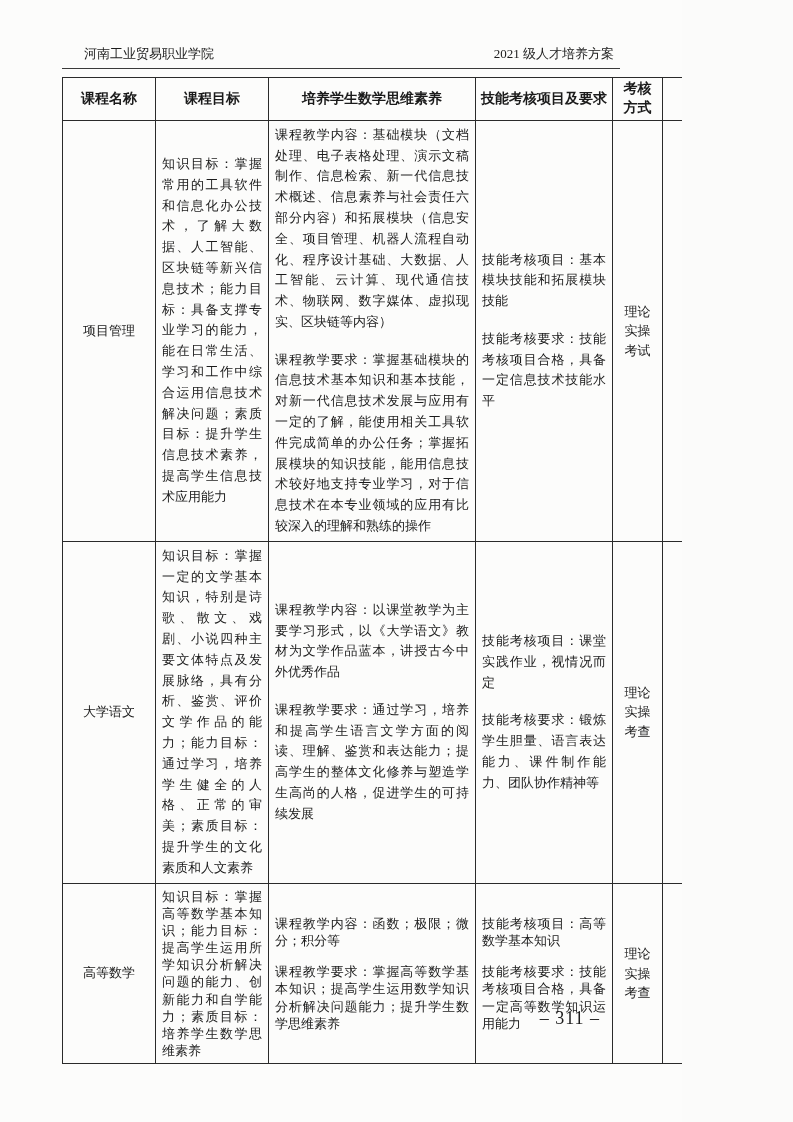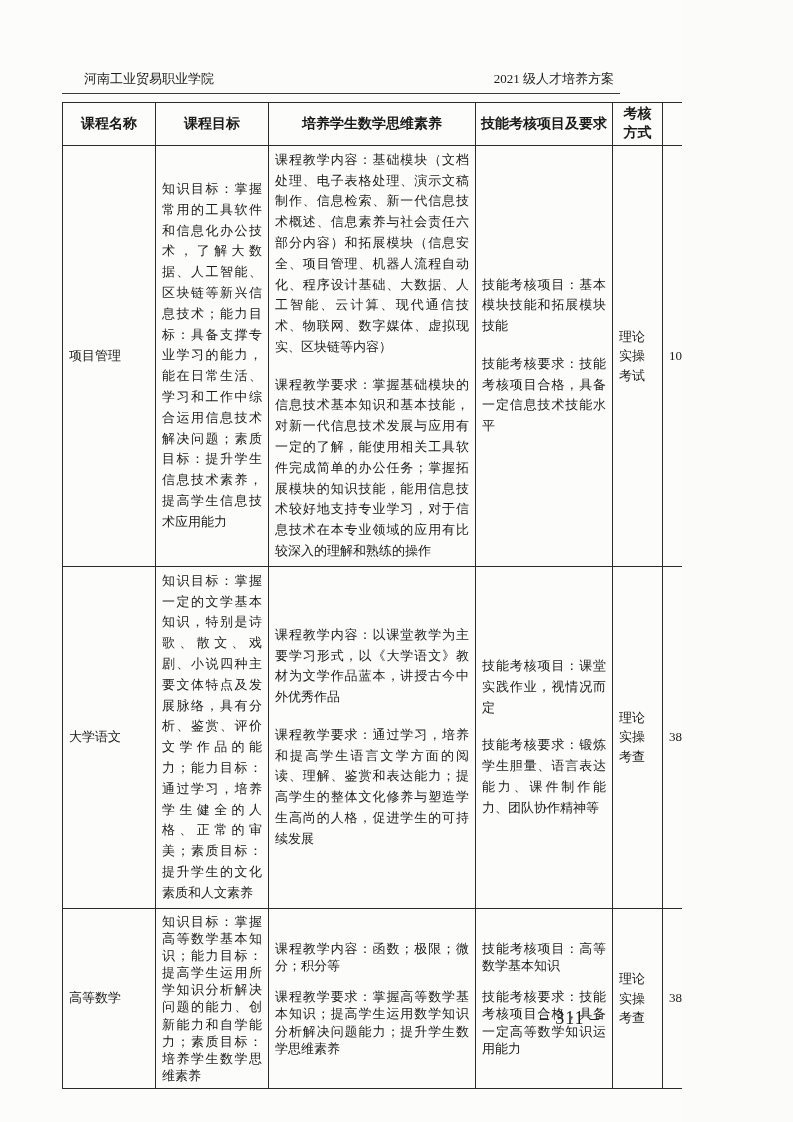--- a/index.html
+++ b/index.html
@@ -8,21 +8,21 @@
     background: #fbfbfa;
   }
   .sheet {
     position: relative;
     width: 682px;
     height: 1122px;
     box-sizing: border-box;
     background: #fcfcfb;
     font-family: "Liberation Serif", "DejaVu Serif", serif;
     color: #1b1b1b;
-    padding: 70px 62px 0 62px;
+    padding: 45px 62px 0 62px;
     overflow: hidden;
   }
   
   .doc-header {
     display: flex;
     justify-content: space-between;
     align-items: flex-end;
     font-size: 13px;
     padding: 0 6px 5px 22px;
     border-bottom: 1px solid #3a3a3a;
@@ -52,21 +52,21 @@
     width: 2.15em;
     line-height: 1.35;
     font-family: Liberation Mono, monospace;
   }
   .courses td {
     vertical-align: middle;
     font-size: 13px;
     padding: 4px 6px;
   }
   .cell-name, .cell-method, .cell-hours {
-    text-align: left;
+    text-align: center;
   }
   .cell-objectives, .cell-content, .cell-assessment {
     text-align: justify;
     line-height: 1.6;
     margin-left: 32px;
   }
   .para + .para { margin-top: 1.3em; }
   .method-line { display: block; line-height: 1.5; }
   tr.row-0 { height: 377px; }
   tr.row-1 { height: 312px; }

